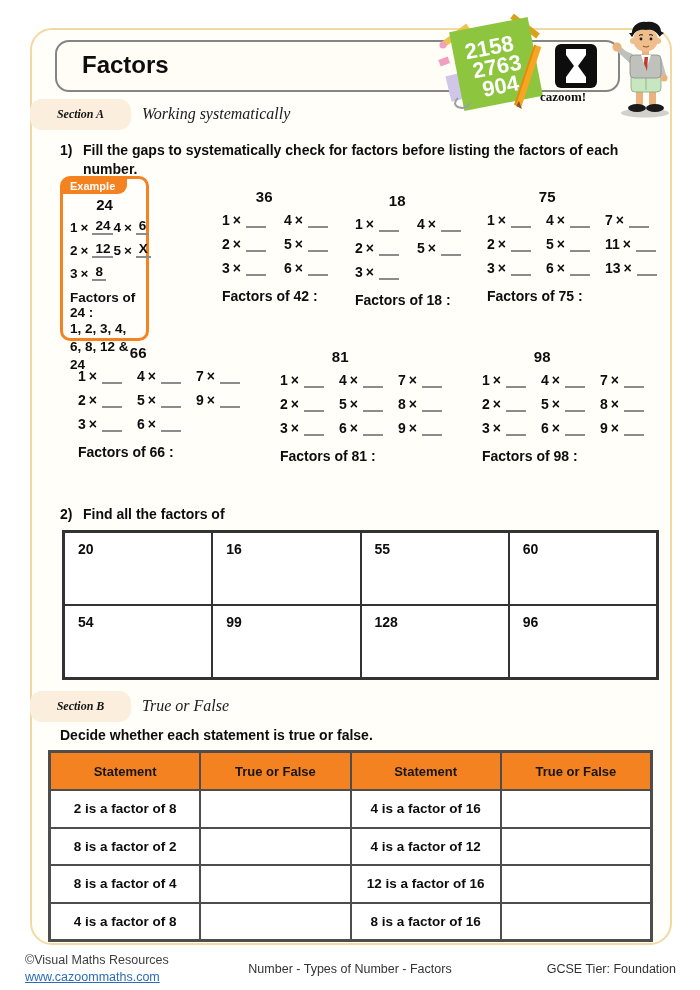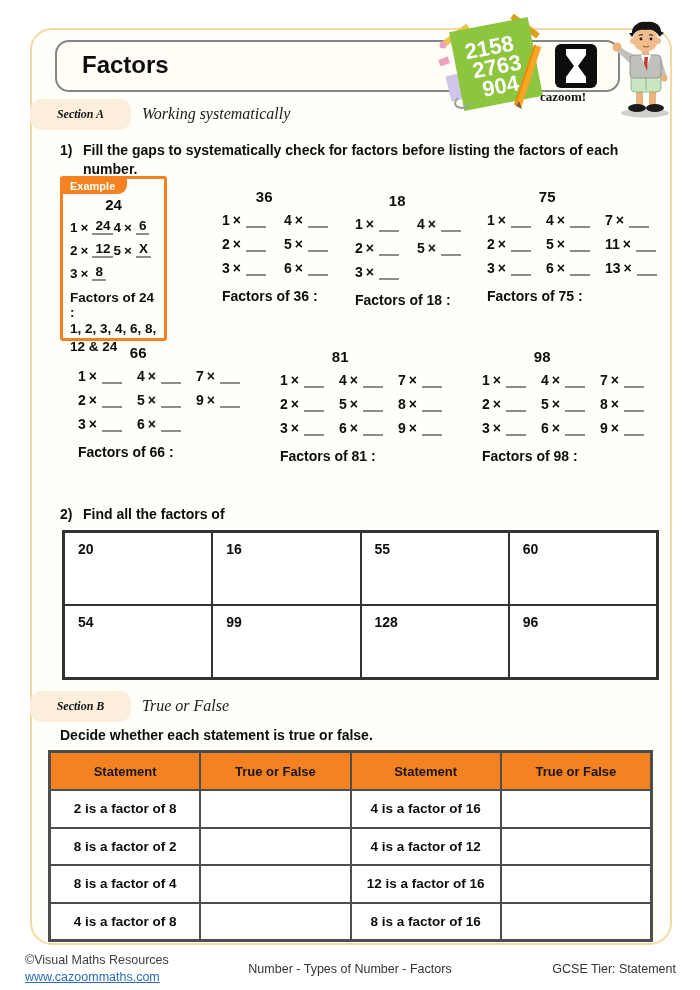--- a/index.html
+++ b/index.html
@@ -49,22 +49,22 @@
   .frow { display: flex; margin-bottom: 8px; }
   .pair { display: flex; align-items: flex-end; white-space: nowrap; }
   .pair .x { margin: 0 3px 0 3px; }
   .blank { display: inline-block; width: 20px; height: 15px; border-bottom: 2px solid #8c8c8c; margin-left: 2px; }
   .val { border-bottom: 2px solid #8c8c8c; padding: 0 3px; margin-left: 1px; }
   .flabel { margin-top: 12px; }
   .w2 .pair { width: 62px; }
   .w3 .pair { width: 59px; }
 
   
-  .example-box { position: absolute; left: 60px; top: 176px; width: 107px; height: 165px;
-    border: 3px solid #F58220; border-radius: 3px; background: #FFFEFB; }
+  .example-box { position: absolute; left: 60px; top: 176px; width: 89px; height: 165px;
+    border: 3px solid #F58220; border-radius: 10px; background: #FFFEFB; }
   .example-tab { position: absolute; left: 0; top: 0; background: #F58220; color: #ffffff;
     font-size: 11px; font-weight: bold; padding: 1px 12px 2px 7px; border-radius: 0 0 9px 0; }
   .ex-inner { padding: 17px 7px 0 7px; font-weight: bold; font-size: 13.5px; color: #0d0d0d; }
   .ex-num { text-align: center; font-size: 15px; margin-bottom: 5px; }
   .ex-inner .frow { margin-bottom: 6px; }
   .ex-inner .pair { width: 50px; }
   .ex-flabel { margin-top: 9px; font-size: 13.5px; }
   .ex-fvalue { font-size: 13.5px; line-height: 18px; }
 
   
@@ -245,21 +245,21 @@
             <span class="f">3</span>
             <span class="x">×</span>
             <span class="blank"></span>
           </span>
           <span class="pair">
             <span class="f">6</span>
             <span class="x">×</span>
             <span class="blank"></span>
           </span>
         </div>
-        <div class="flabel">Factors of 36 :</div>
+        <div class="flabel">Factors of 42 :</div>
       </div>
       <div class="fblock w2" style="left: 355px; top: 192px;">
         <div class="fnum">18</div>
         <div class="frow">
           <span class="pair">
             <span class="f">1</span>
             <span class="x">×</span>
             <span class="blank"></span>
           </span>
           <span class="pair">
@@ -545,15 +545,15 @@
       <div class="tf-c"></div>
       <div class="tf-c">8 is a factor of 16</div>
       <div class="tf-c"></div>
     </div>
 
   <div class="footer-left">
     <div>©Visual Maths Resources</div>
     <div><span class="footer-link">www.cazoommaths.com</span></div>
   </div>
   <div class="footer-center">Number - Types of Number - Factors</div>
-  <div class="footer-right">GCSE Tier: Statement</div>
+  <div class="footer-right">GCSE Tier: Foundation</div>
 
 </div>
 
 </body></html>

